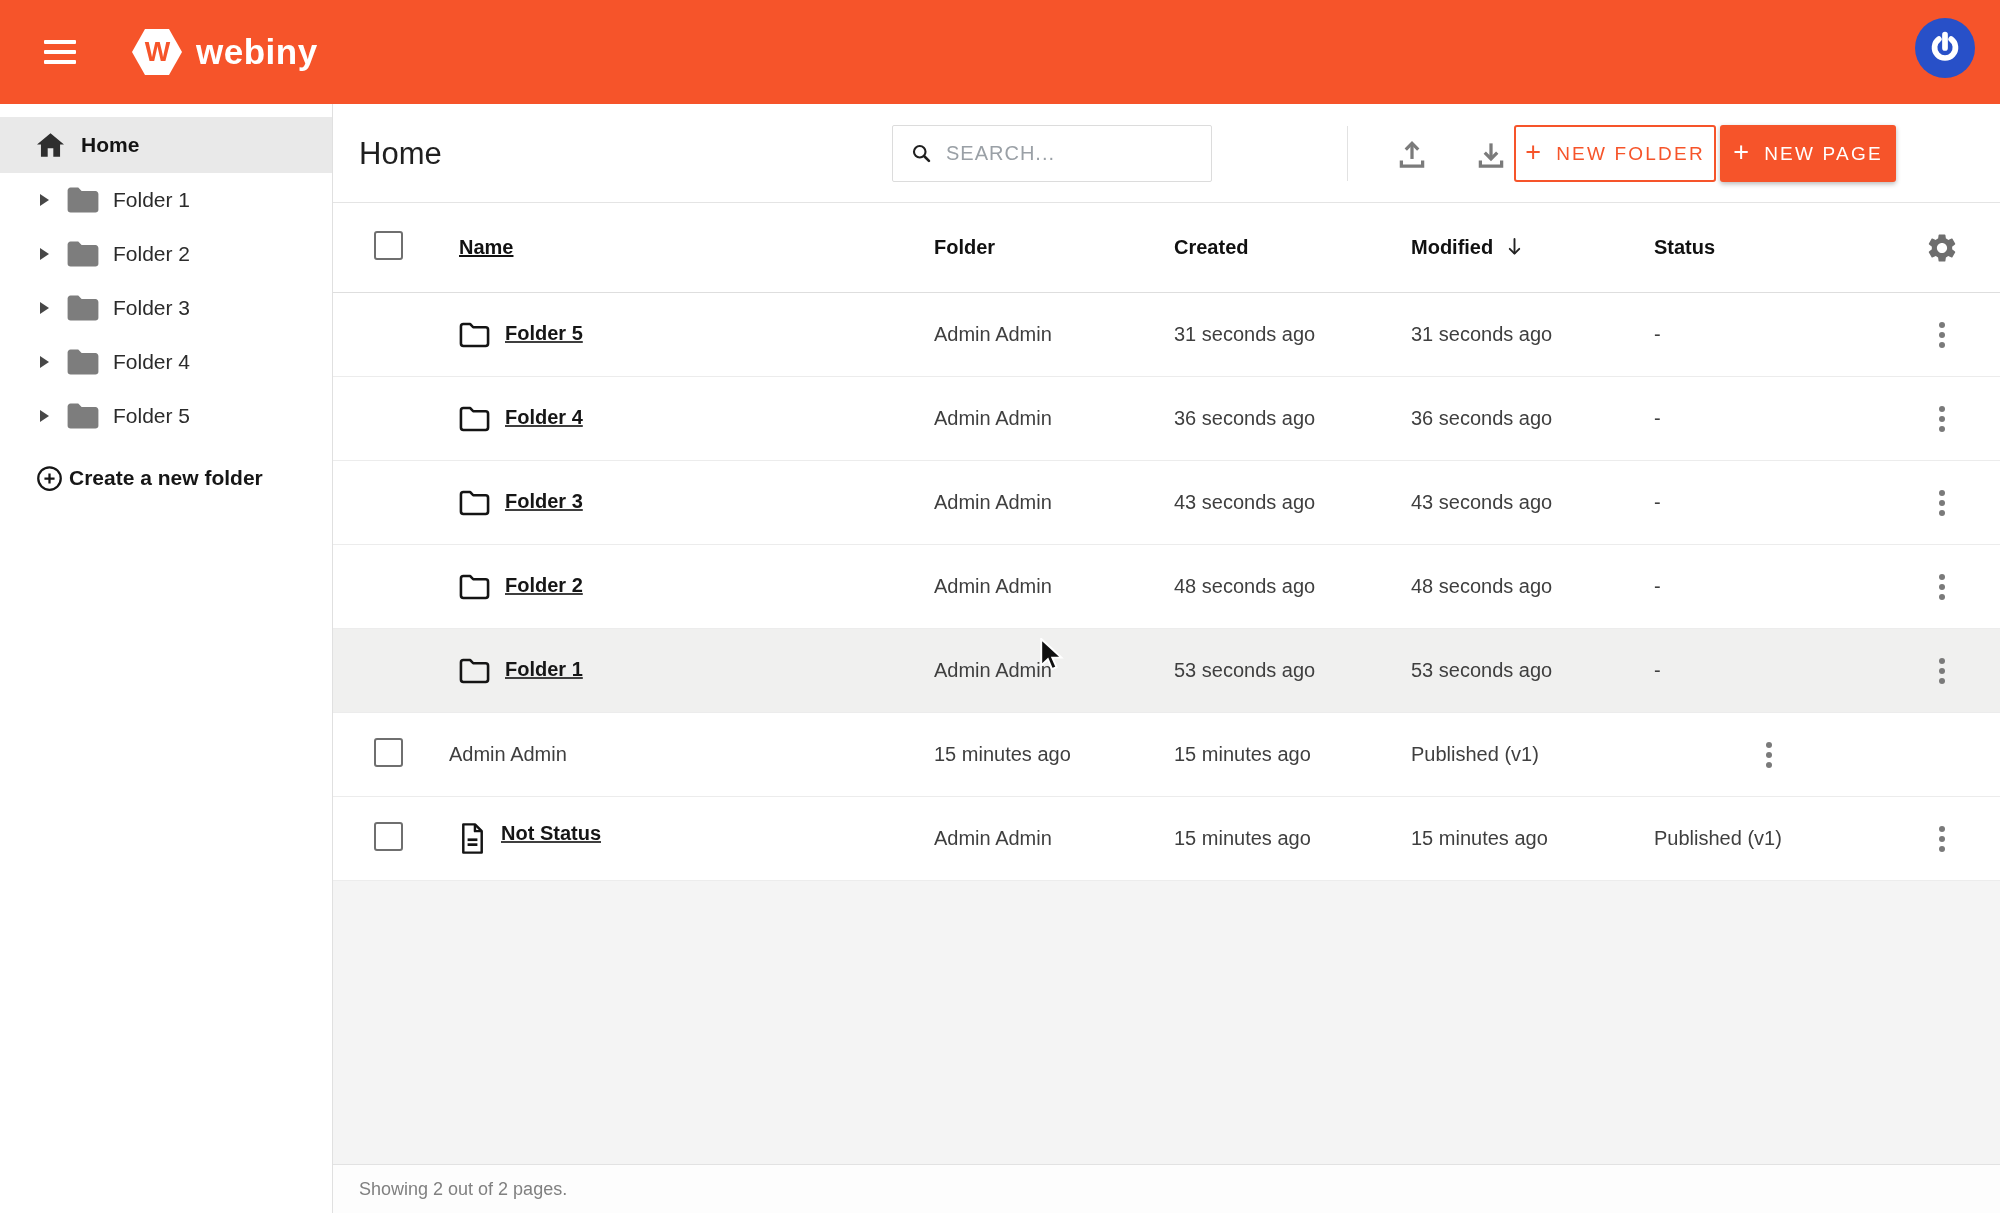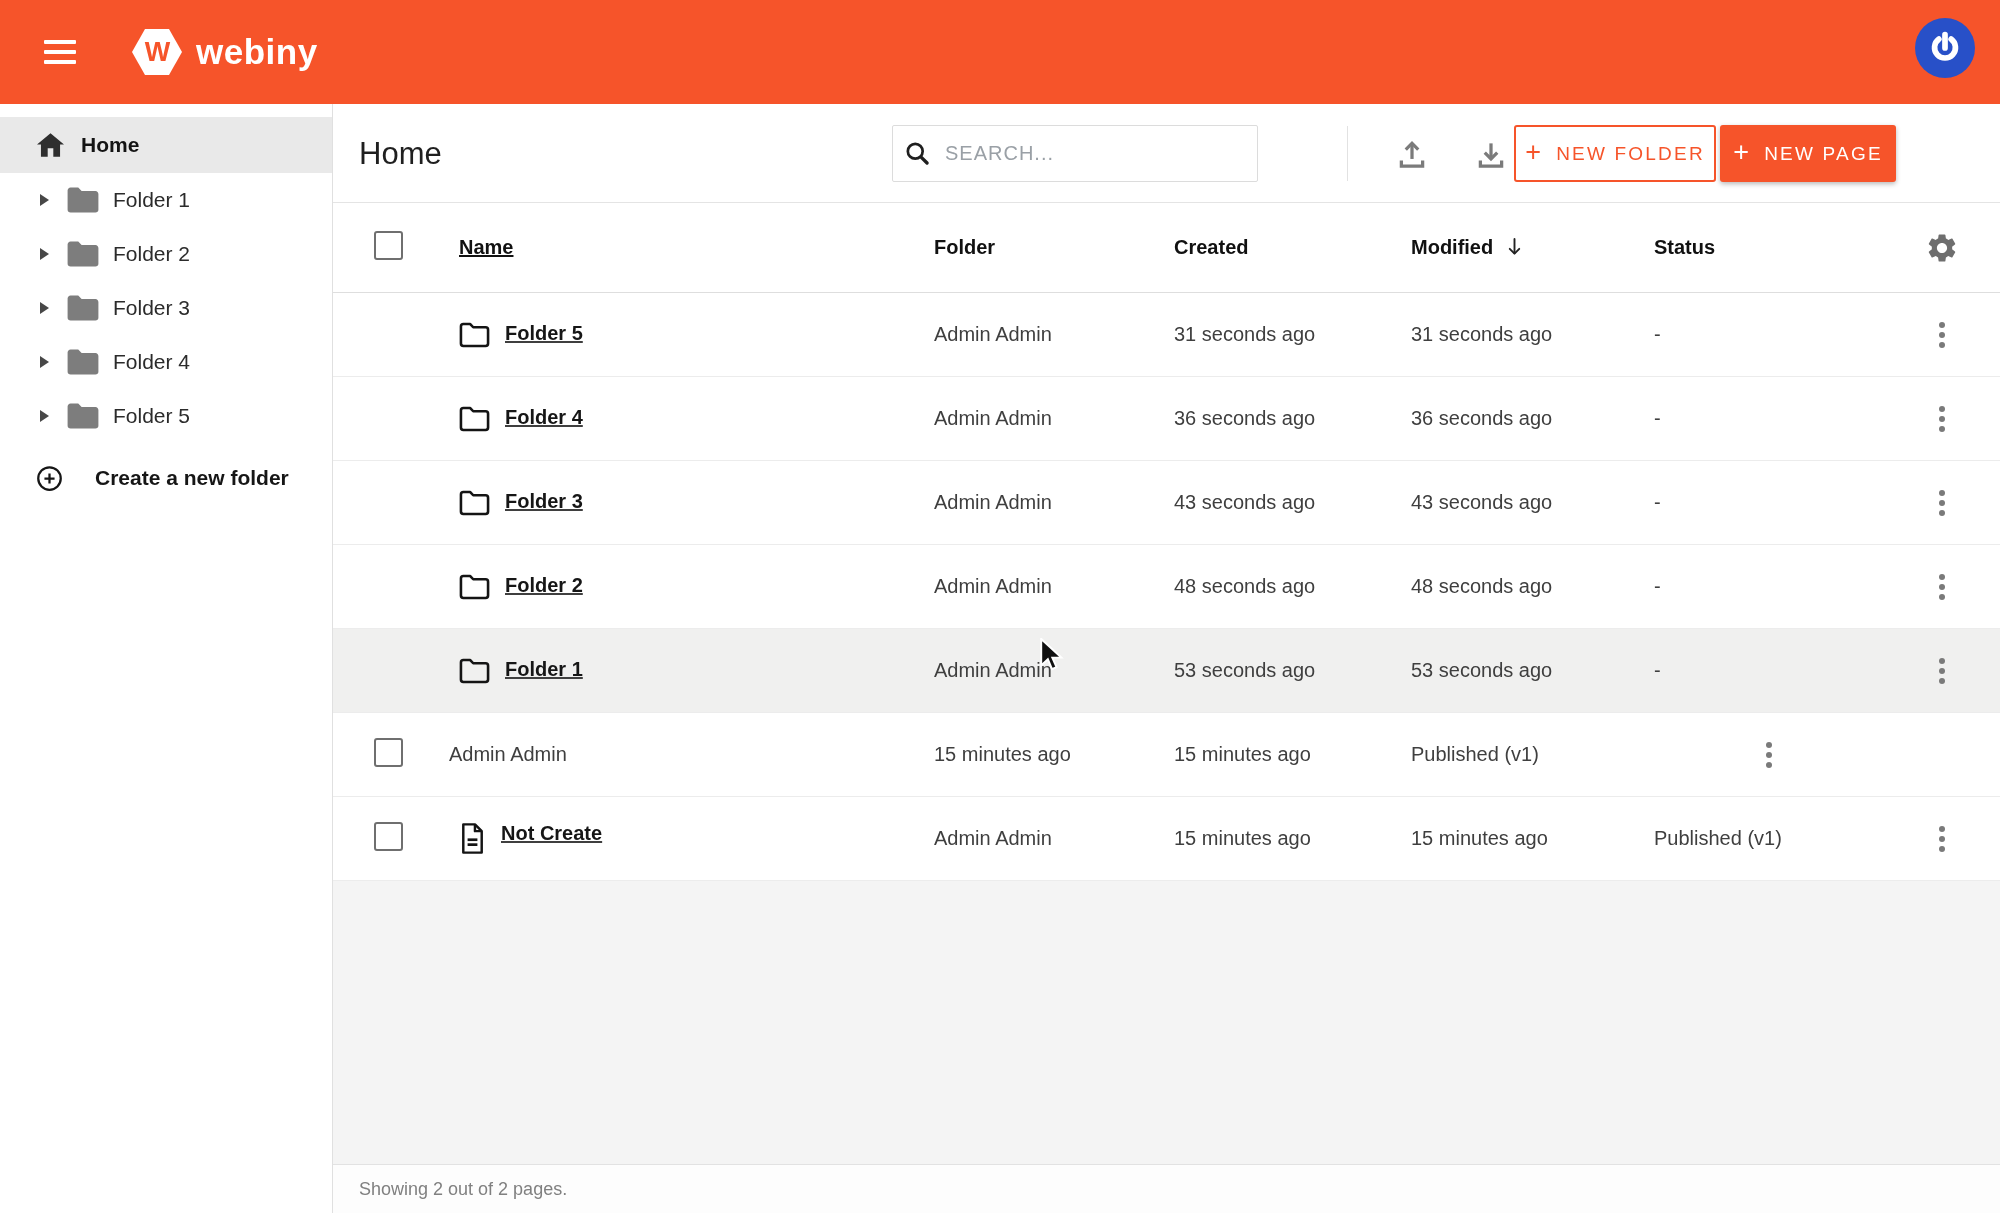--- a/index.html
+++ b/index.html
@@ -26,27 +26,27 @@
   
   .side-home { height:56px; background:#e9e9e9; display:flex; align-items:center; cursor:pointer; }
   .side-home svg { margin-left:37px; }
   .side-home .lbl { font-size:21px; font-weight:bold; color:#141414; margin-left:17px; }
   .side-folder { height:54px; display:flex; align-items:center; cursor:pointer; }
   .caret { width:0; height:0; border-left:9px solid #474747; border-top:6.5px solid transparent; border-bottom:6.5px solid transparent; margin-left:40px; }
   .side-folder svg { margin-left:17px; }
   .side-folder .lbl { font-size:21px; color:#2b2b2b; margin-left:13px; }
   .side-create { height:58px; display:flex; align-items:center; margin-top:6px; cursor:pointer; }
   .side-create svg { margin-left:36px; }
-  .side-create .lbl { font-size:21px; font-weight:bold; color:#161616; margin-left:32px; }
+  .side-create .lbl { font-size:21px; font-weight:bold; color:#161616; margin-left:6px; }
   
   .toolbar { height:99px; border-bottom:1px solid #e4e4e4; position:relative; flex:none; }
   .page-title { position:absolute; left:26px; top:0; height:99px; display:flex; align-items:center;
                 font-size:31px; font-weight:400; color:#1f1f1f; }
-  .search { position:absolute; left:559px; top:21px; width:366px; height:57px; border:1px solid #dcdcdc;
-            border-radius:2px; background:#fff; display:flex; align-items:center; padding-left:11px; }
+  .search { position:absolute; left:559px; top:21px; width:320px; height:57px; border:1px solid #dcdcdc;
+            border-radius:2px; background:#fff; display:flex; align-items:center; padding-left:18px; }
   .search input { border:none; outline:none; flex:1; margin-left:14px; font-size:20px; letter-spacing:1px;
                   font-family:inherit; color:#4d4d4d; background:transparent; }
   .search input::placeholder { color:#9aa0a6; }
   .vdivider { position:absolute; left:1014px; top:22px; height:55px; width:1px; background:#e2e2e2; }
   .icon-btn { position:absolute; top:24px; width:52px; height:52px; background:none; border:none;
               display:flex; align-items:center; justify-content:center; cursor:pointer; }
   .icon-btn.upload { left:1053px; }
   .icon-btn.download { left:1132px; }
   .btn { position:absolute; top:21px; height:57px; border-radius:3px; font-family:inherit; font-size:19px;
          letter-spacing:2.2px; display:flex; align-items:center; justify-content:center; cursor:pointer; }
@@ -362,21 +362,21 @@
             <span class="checkbox"></span>
           </div>
           <div class="cell-name">
 
             <svg width="27" height="33" viewBox="0 0 22 26" fill="none" stroke="#141414" stroke-width="2" stroke-linejoin="round">
               <path d="M3.5 1.5 H13 L18.5 7 V24.5 H3.5 Z"></path>
               <path d="M13 1.5 V7 H18.5"></path>
               <path d="M7 14 H15" stroke-width="2.2"></path>
               <path d="M7 18 H15" stroke-width="2.2"></path>
             </svg>
-            <span class="nm">Not Create</span>
+            <span class="nm">Not Status</span>
           </div>
           <div>Admin Admin</div>
           <div>15 minutes ago</div>
           <div>15 minutes ago</div>
           <div>Published (v1)</div>
           <div class="cell-actions">
             <span class="kebab">
               <i></i>
               <i></i>
               <i></i>

